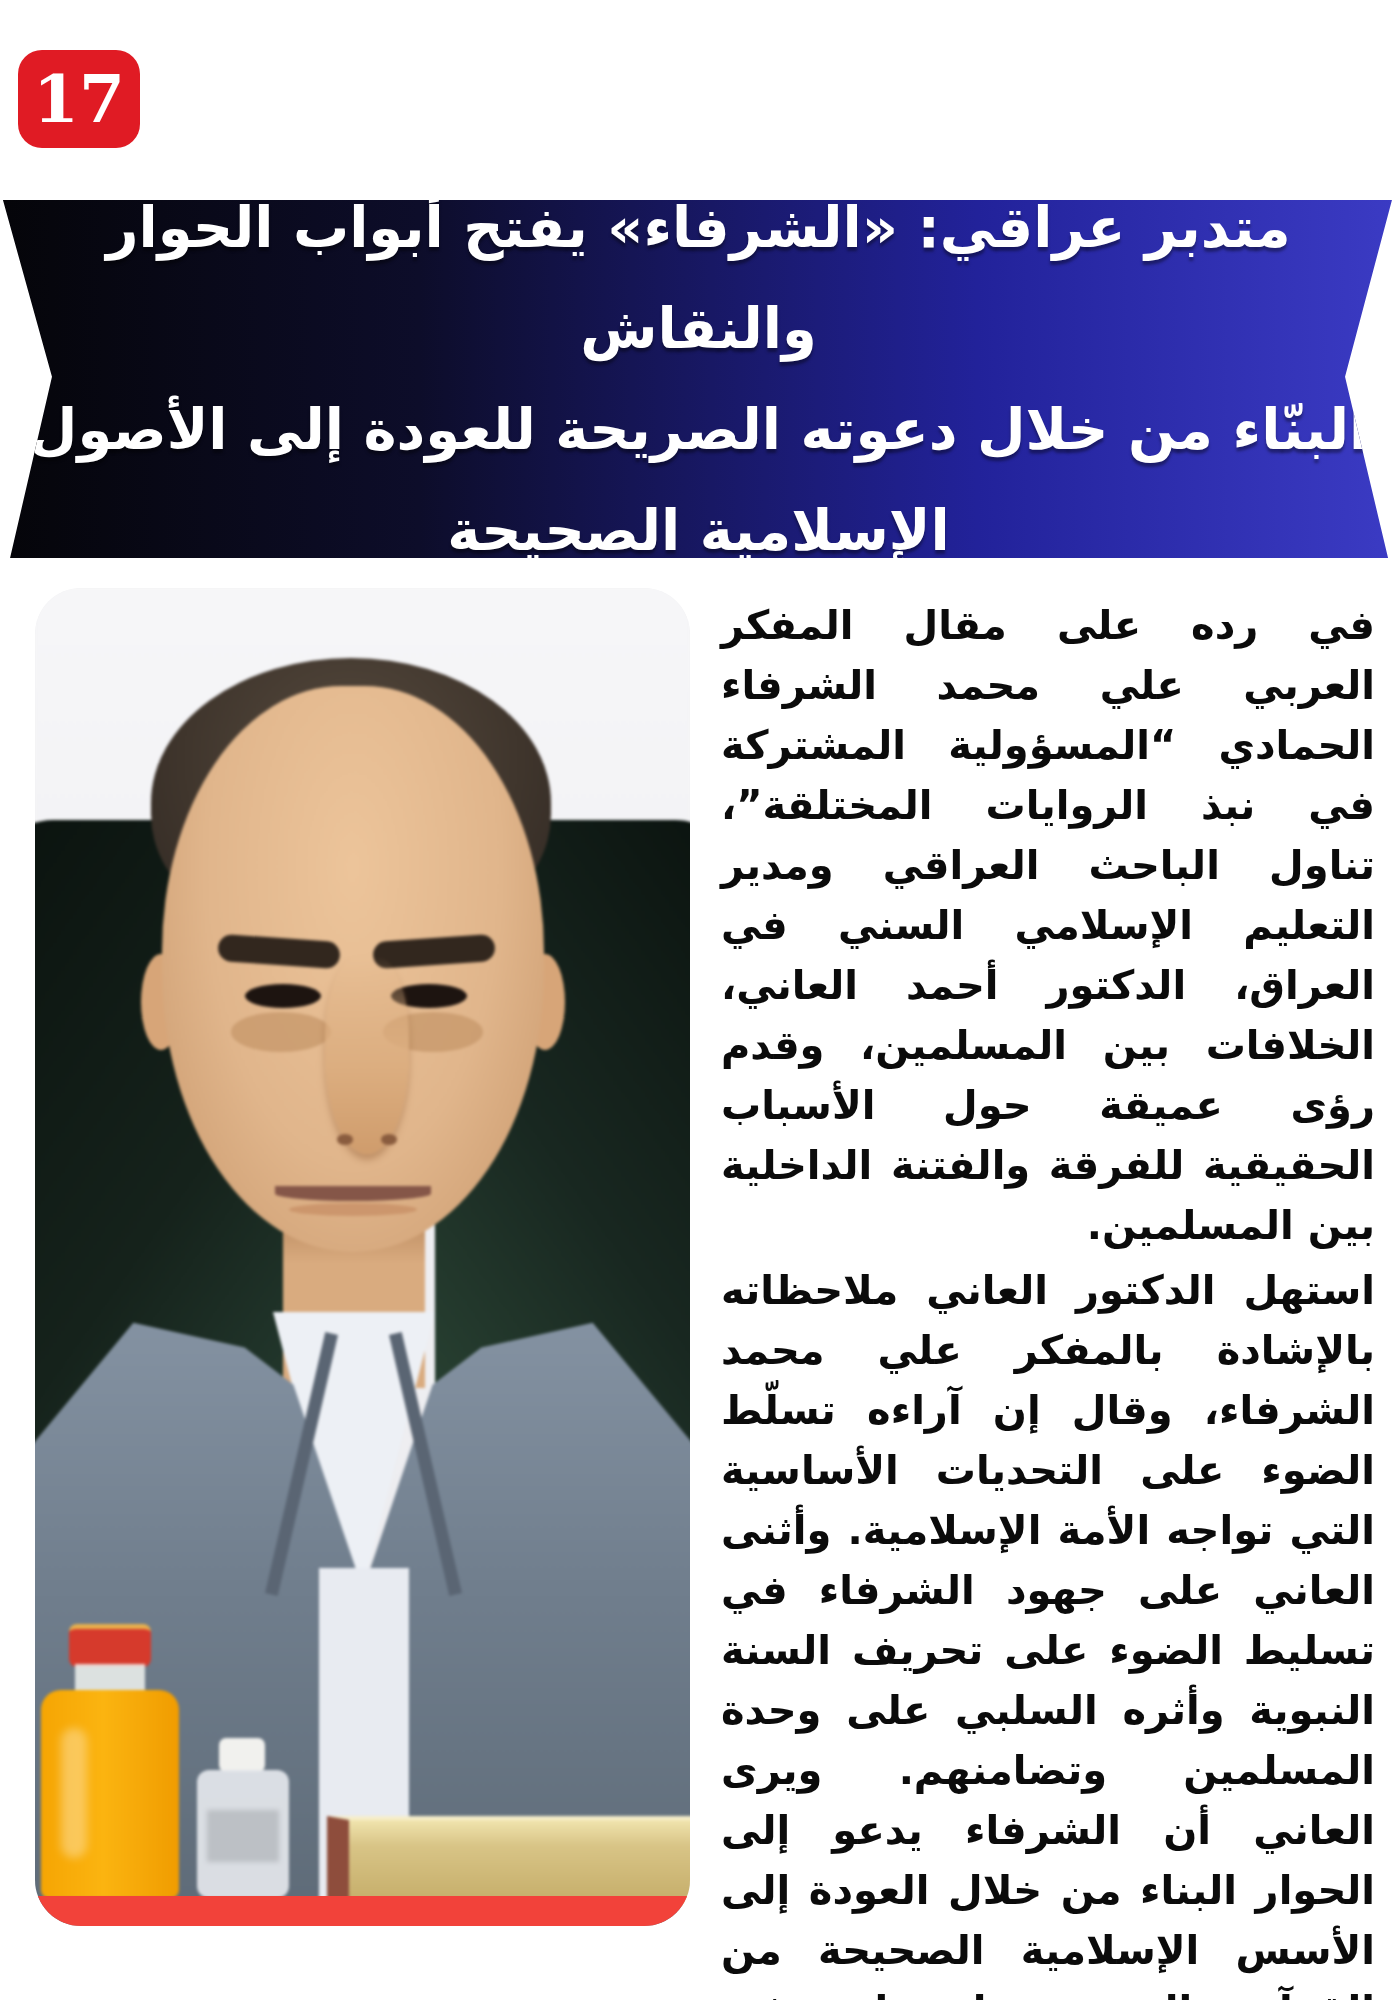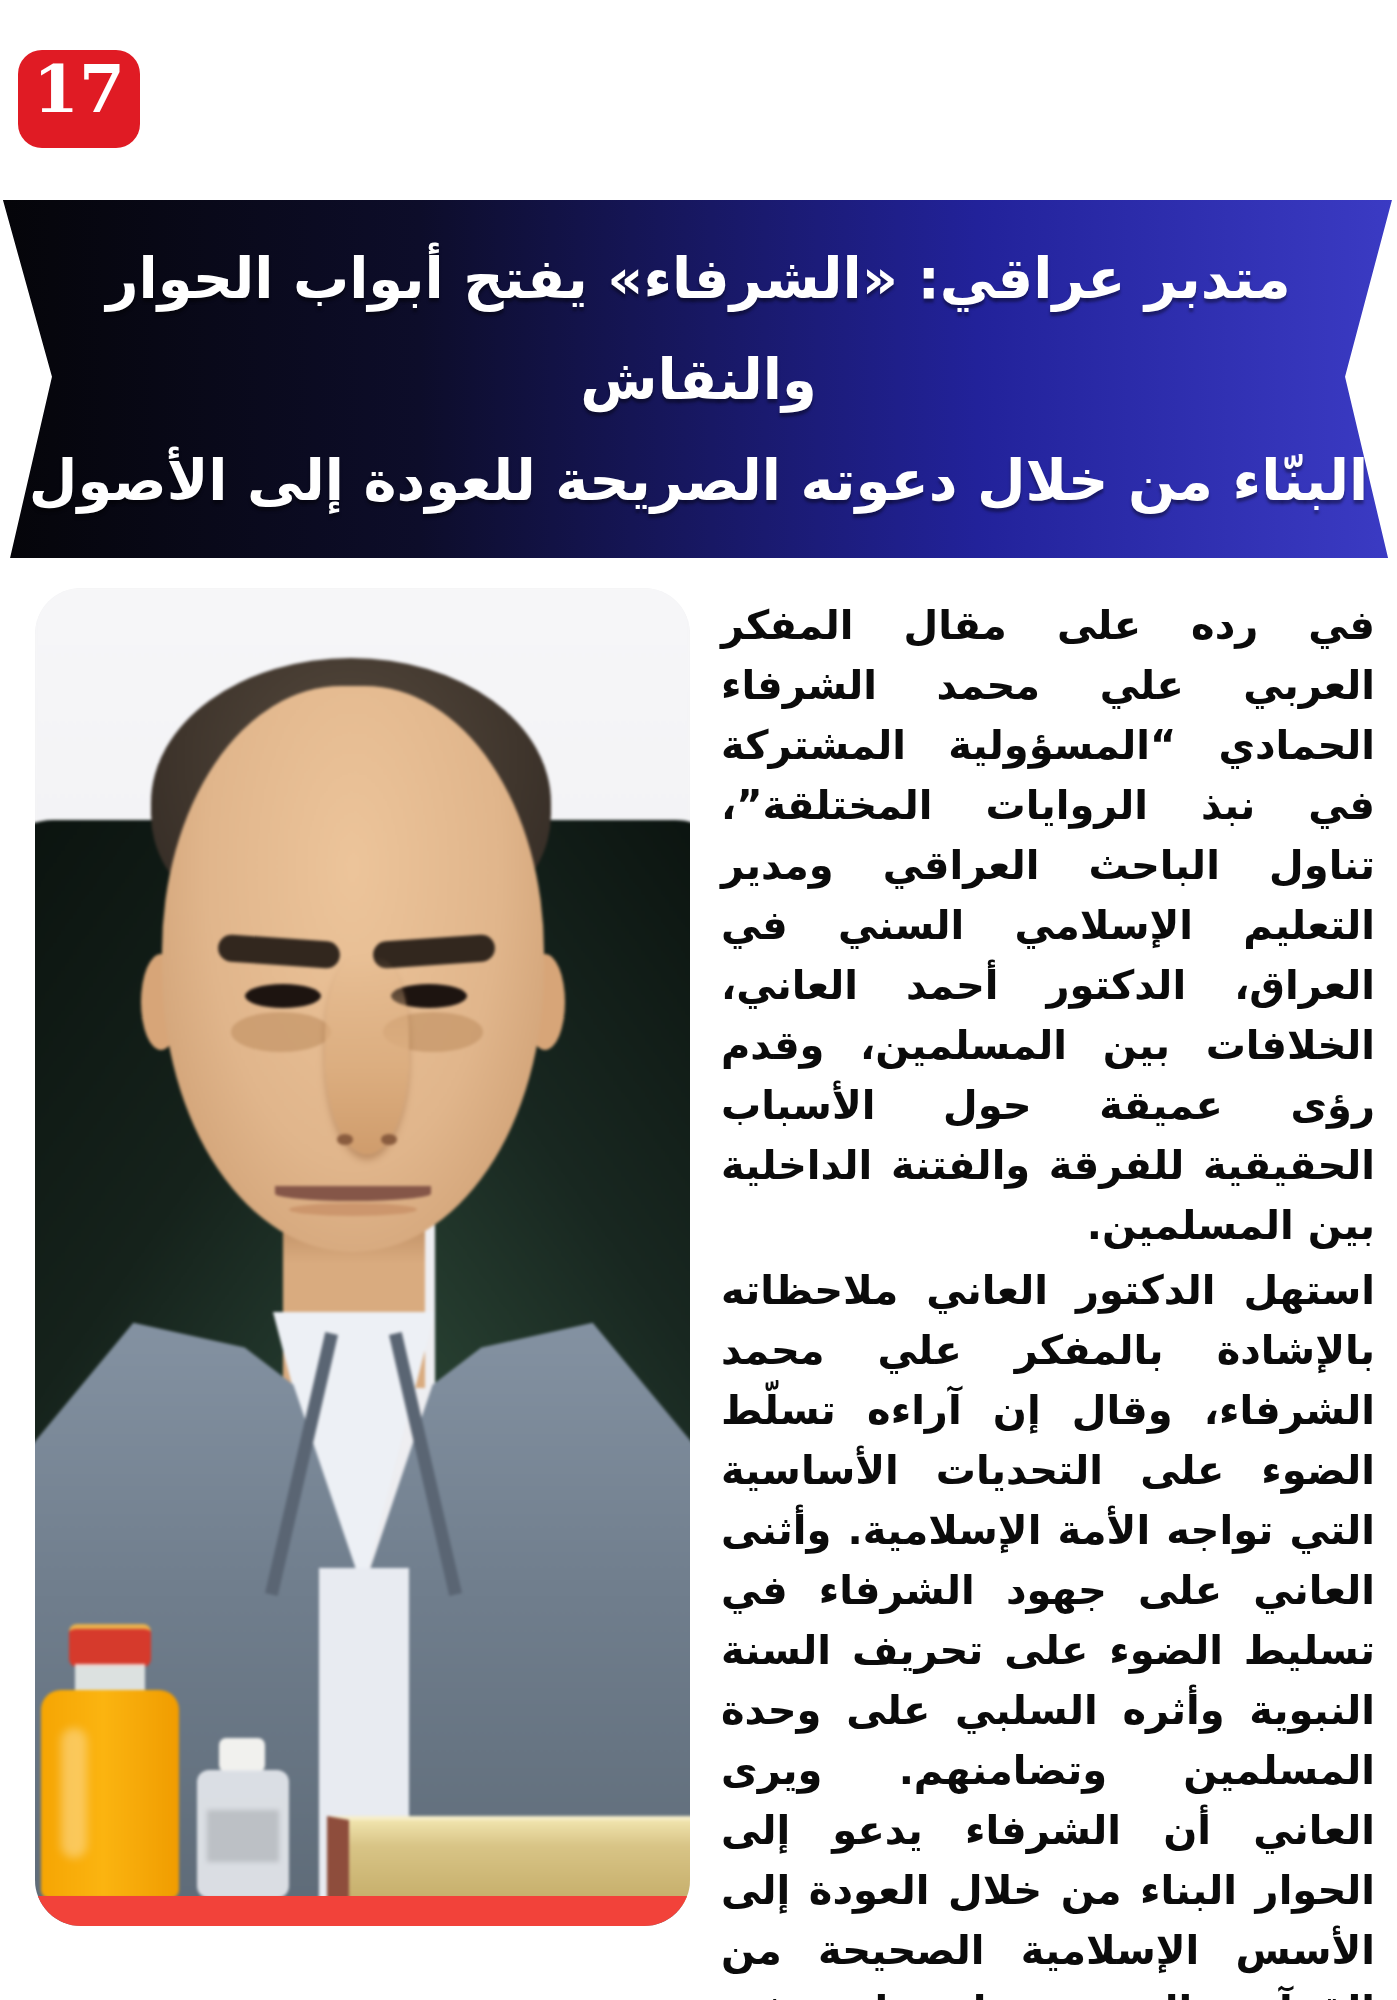--- a/index.html
+++ b/index.html
@@ -4,21 +4,21 @@
 <style>
   html,body{margin:0;padding:0;background:#ffffff;}
   .page{
     position:relative;width:1397px;height:2000px;background:#ffffff;overflow:hidden;
     font-family:"DejaVu Sans",sans-serif;
   }
   
   .badge{
     position:absolute;left:18px;top:50px;width:122px;height:98px;
     background:#e01b24;border-radius:24px;
-    display:flex;align-items:flex-start;justify-content:center;
+    display:flex;align-items:center;justify-content:center;
     color:#ffffff;font-family:"DejaVu Serif",serif;font-weight:bold;font-size:66px;
   }
   
   .banner{
     position:absolute;left:0;top:200px;width:1397px;height:358px;
     background:linear-gradient(90deg,#050509 0%,#0d0d2a 30%,#22229a 70%,#3b3bc4 100%);
     clip-path:polygon(0.21% 0%,99.64% 0%,96.28% 49.4%,99.36% 100%,0.72% 100%,3.72% 49.4%);
     display:flex;align-items:center;justify-content:flex-start;
   }
   .banner-text{
@@ -98,20 +98,21 @@
 <div class="page">
 
   <div class="badge">
     <span>17</span>
   </div>
 
   <div class="banner">
     <div class="banner-text">
       <div>متدبر عراقي: «الشرفاء» يفتح أبواب الحوار والنقاش</div>
       <div>البنّاء من خلال دعوته الصريحة للعودة إلى الأصول</div>
+      <div>الإسلامية الصحيحة</div>
     </div>
   </div>
 
   <div class="photo">
     <div class="scene">
       <div class="wall"></div>
       <div class="trees"></div>
       <div class="window-bar"></div>
       <div class="sill"></div>
       <div class="chair-left"></div>

